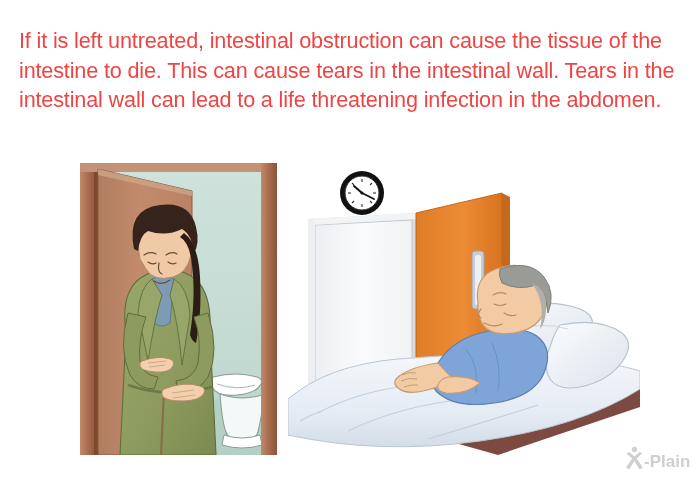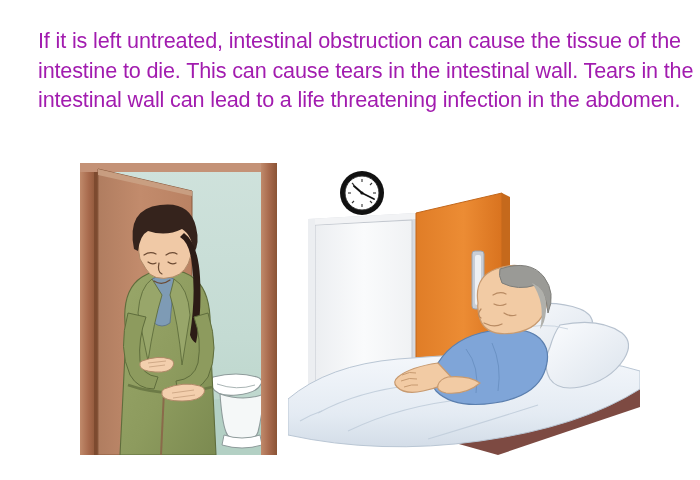--- a/index.html
+++ b/index.html
@@ -16,26 +16,26 @@
   }
   #slide {
     position: absolute;
     inset: 0;
     background: #ffffff;
   }
 
   
   #body-text {
     position: absolute;
-    left: 38px;
+    left: 19px;
     top: 26px;
     width: 662px;
     font-size: 21.6px;
     line-height: 29.5px;
-    color: #a21caf;
+    color: #ef4444;
     letter-spacing: -0.15px;
     font-weight: 400;
     white-space: pre-wrap;
   }
 
   
   .illus {
     position: absolute;
     overflow: hidden;
   }
@@ -264,14 +264,23 @@
         <g stroke="#c79a70" stroke-width="1" fill="none">
           <path d="M114 212 q8 -4 14 -2"></path>
           <path d="M113 218 q9 -4 16 -2"></path>
           <path d="M116 224 q8 -3 14 -2"></path>
         </g>
         <path d="M160 214 q20 -2 32 6 q-14 12 -34 10 q-10 -2 -8 -8 q2 -6 10 -8 Z" fill="#f2cba4" stroke="#c79a70" stroke-width="1.1"></path>
       </g>
     </svg>
   </div>
 
+  <div id="logo">
+    <svg id="logo-svg" viewBox="0 0 76 26" xmlns="http://www.w3.org/2000/svg">
+      <g fill="#cfcfcf">
+        <circle cx="16.5" cy="3.4" r="2.6"></circle>
+        <path d="M8.4 7.6 L11.2 6.0 L16.4 10.4 L21.6 6.0 L24.4 7.6 L18.6 12.6 L24.8 21.6 L21.6 23.4 L16.4 15.0 L11.2 23.4 L8.0 21.6 L14.2 12.6 Z"></path>
+      </g>
+      <text x="26" y="20.5" font-family="Liberation Sans, sans-serif" font-size="17" font-weight="bold" fill="#cfcfcf">-Plain</text>
+    </svg>
+  </div>
 
 </div>
 
 </body></html>

